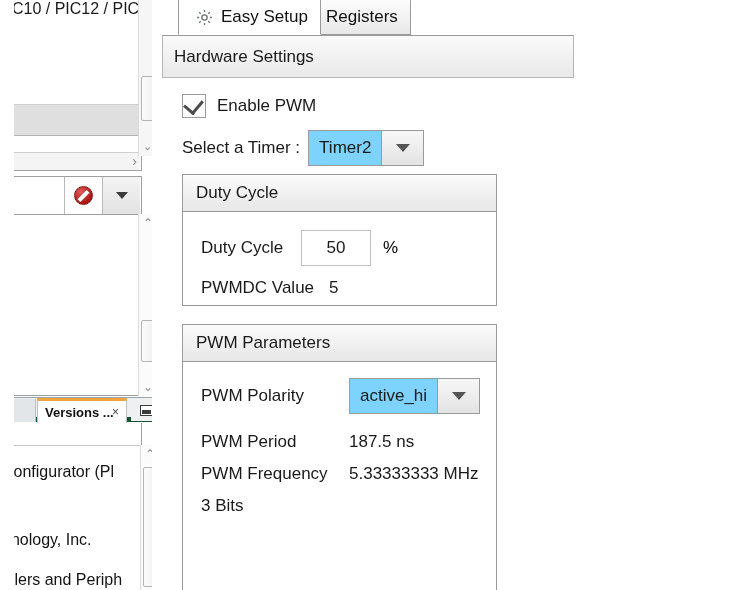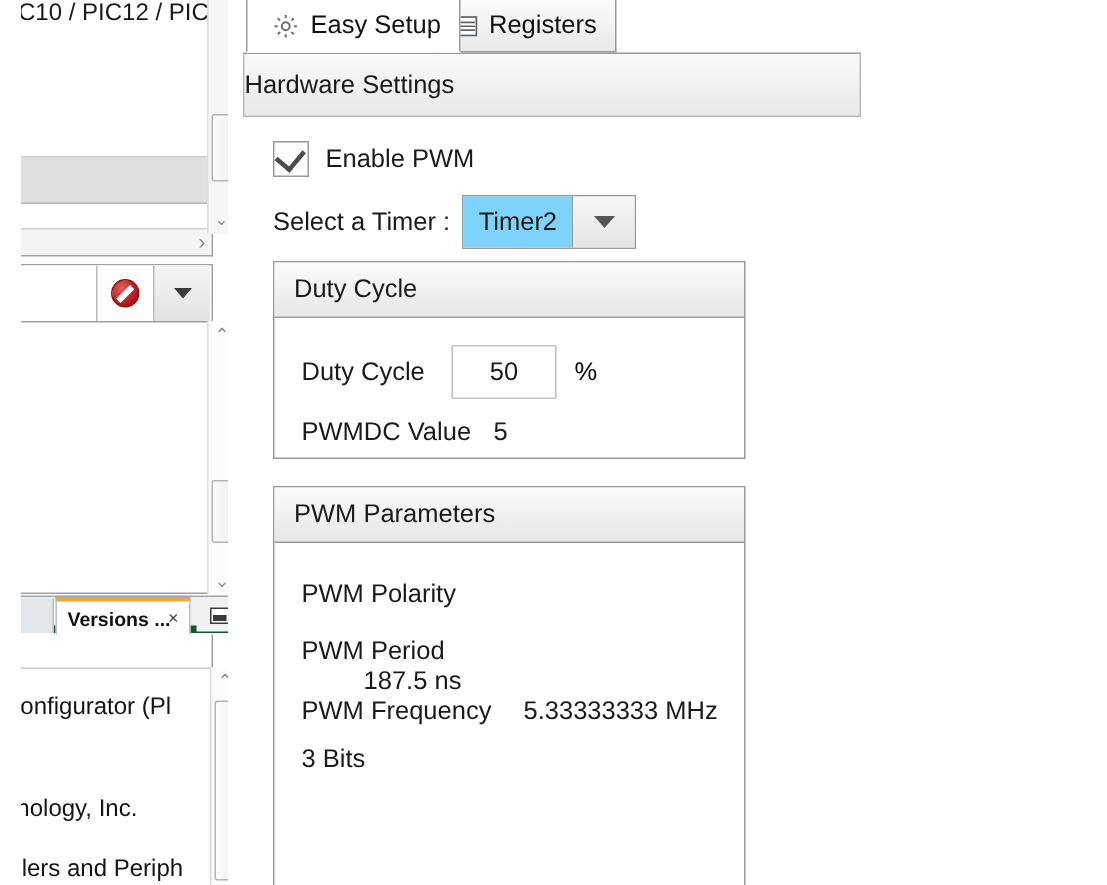--- a/index.html
+++ b/index.html
@@ -288,21 +288,21 @@
     top: 0;
     height: 35px;
     display: flex;
     align-items: center;
     padding: 0 12px 0 10px;
     font-size: 17px;
     color: #111;
     white-space: nowrap;
   }
   .tab.active {
-    left: 12px;
+    left: 26px;
     background: #ffffff;
     border: 1px solid #9a9a9a;
     border-top: none;
     border-bottom: 1px solid #ffffff;
     z-index: 3;
     padding-left: 16px;
   }
   .tab.inactive {
     left: 139px;
     background: linear-gradient(to bottom,#fcfcfc,#e8e8e8);
@@ -317,20 +317,21 @@
   
   .hw-header {
     position: absolute;
     left: 10px; top: 35px;
     width: 412px; height: 43px;
     background: linear-gradient(to bottom,#fafafa,#e9e9e9);
     border: 1px solid #b6b6b6;
     border-top: 1px solid #9a9a9a;
     display: flex;
     align-items: center;
+    padding-left: 11px;
   }
   .hw-header .htxt {
     font-size: 17px;
     color: #1a1a1a;
   }
 
   
   .content { position: absolute; left:16px; top:78px; width:586px; height:512px;padding-left:16px; }
 
   .row-enable {
@@ -447,21 +448,21 @@
   #duty-row-1 { left: 18px; top: 18px; }
   #duty-row-1 .field-label { width: 100px; }
   #duty-row-1 .unit { margin-left: 12px; font-size: 17px; }
 
   #duty-row-2 { left: 18px; top: 58px; }
   #duty-row-2 .field-label { width: 128px; }
 
   
   #par-row-1 { left: 18px; top: 16px; }
   #par-row-1 .field-label { width: 148px; }
-  #par-row-2 { left: 18px; top: 62px; flex-direction: column; }
+  #par-row-2 { left: 18px; top: 62px; }
   #par-row-2 .field-label { width: 148px; }
   #par-row-3 { left: 18px; top: 94px; }
   #par-row-3 .field-label { width: 148px; }
   #par-row-4 { left: 18px; top: 126px; }
   #par-row-4 .field-label { width: 148px; }
 </style>
 </head>
 <body>
 
 <div id="root">
@@ -593,20 +594,26 @@
 
         </div>
       </div>
 
       <div class="groupbox" id="gb-params">
         <div class="gb-title">PWM Parameters</div>
         <div class="gb-body">
 
           <div class="field-row" id="par-row-1">
             <span class="field-label">PWM Polarity</span>
+            <span class="combo">
+              <span class="val">active_hi</span>
+              <span class="arrow">
+                <i></i>
+              </span>
+            </span>
           </div>
 
           <div class="field-row" id="par-row-2">
             <span class="field-label">PWM Period</span>
             <span class="field-value">187.5 ns</span>
           </div>
 
           <div class="field-row" id="par-row-3">
             <span class="field-label">PWM Frequency</span>
             <span class="field-value">5.33333333 MHz</span>

